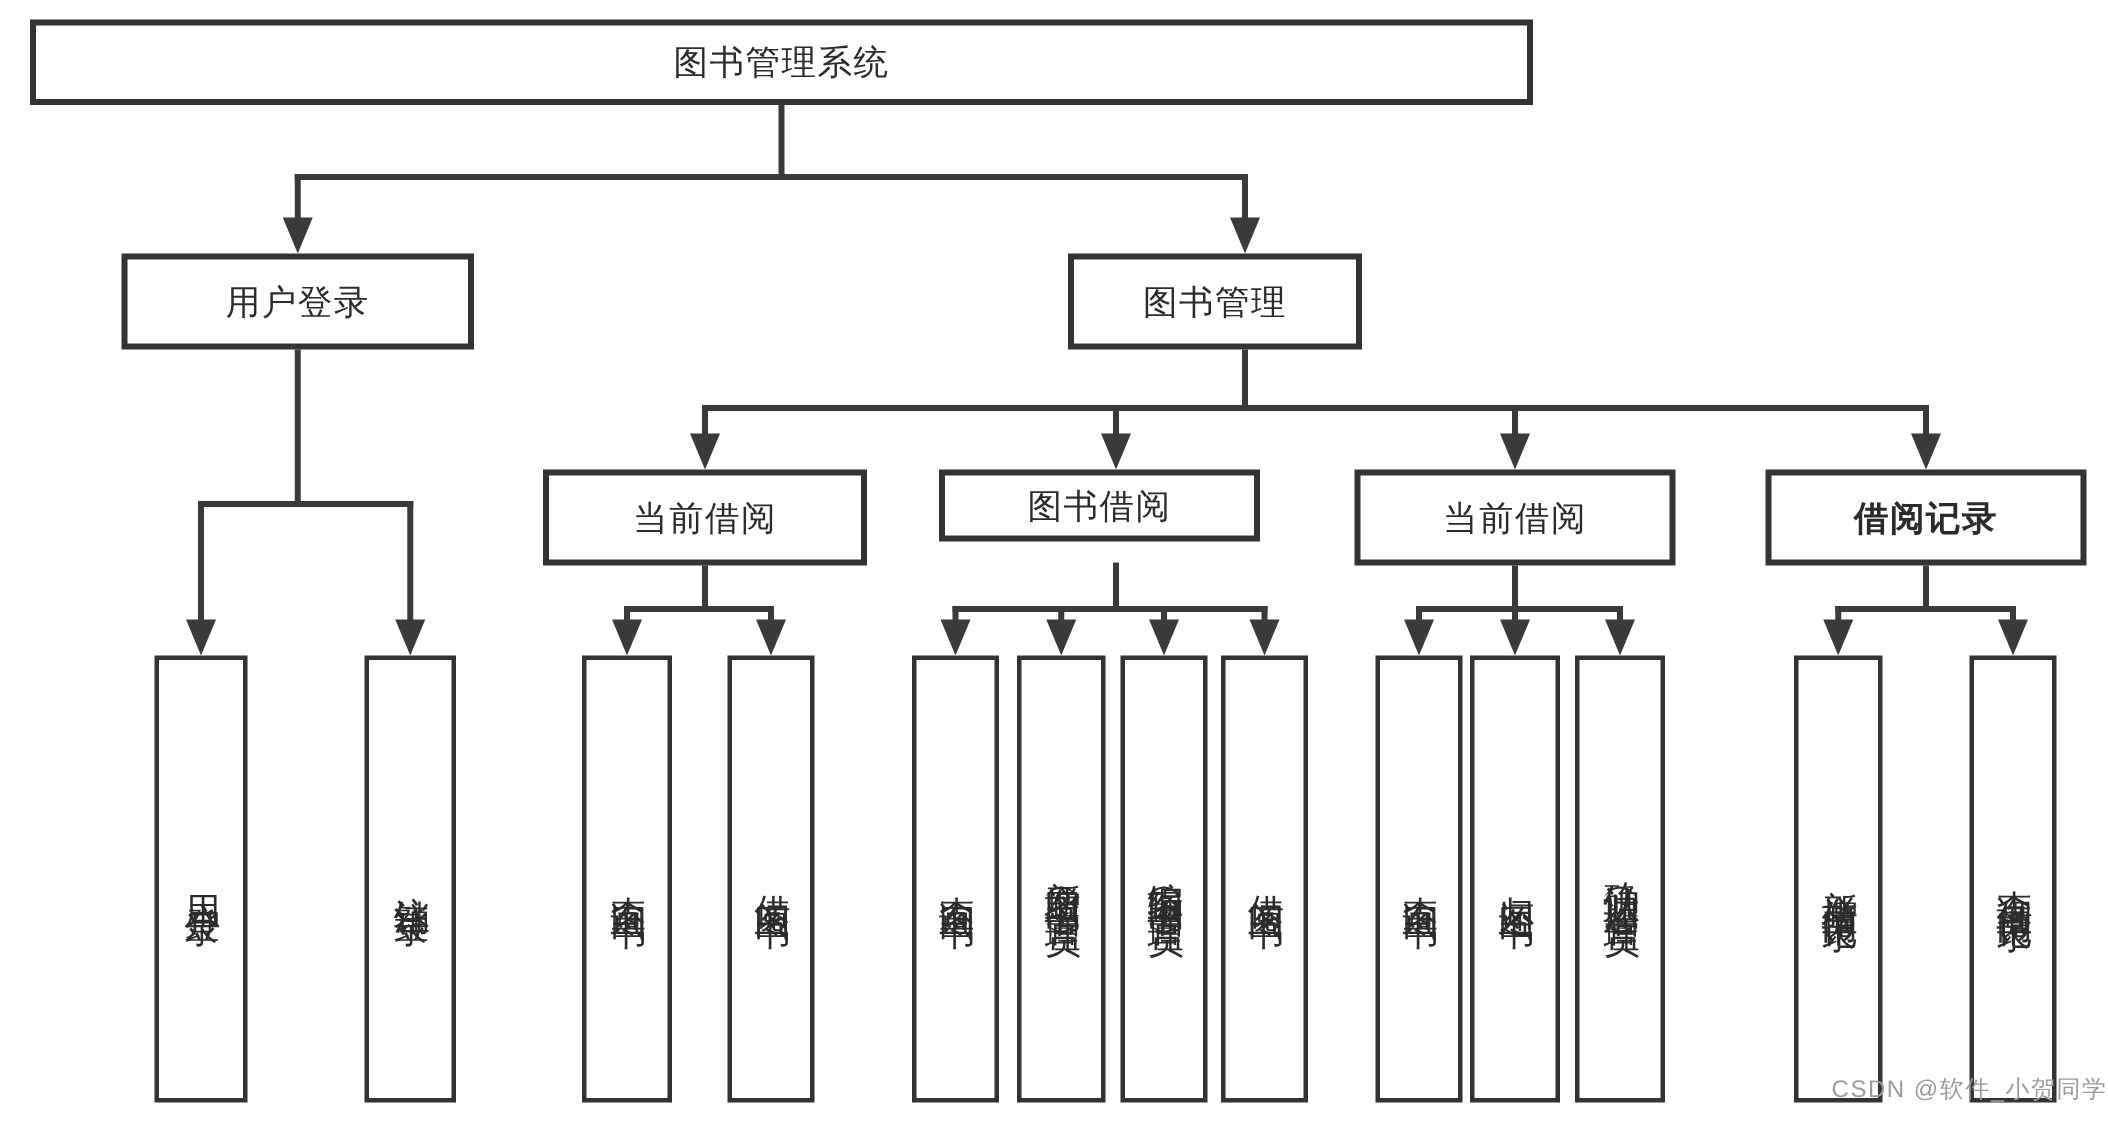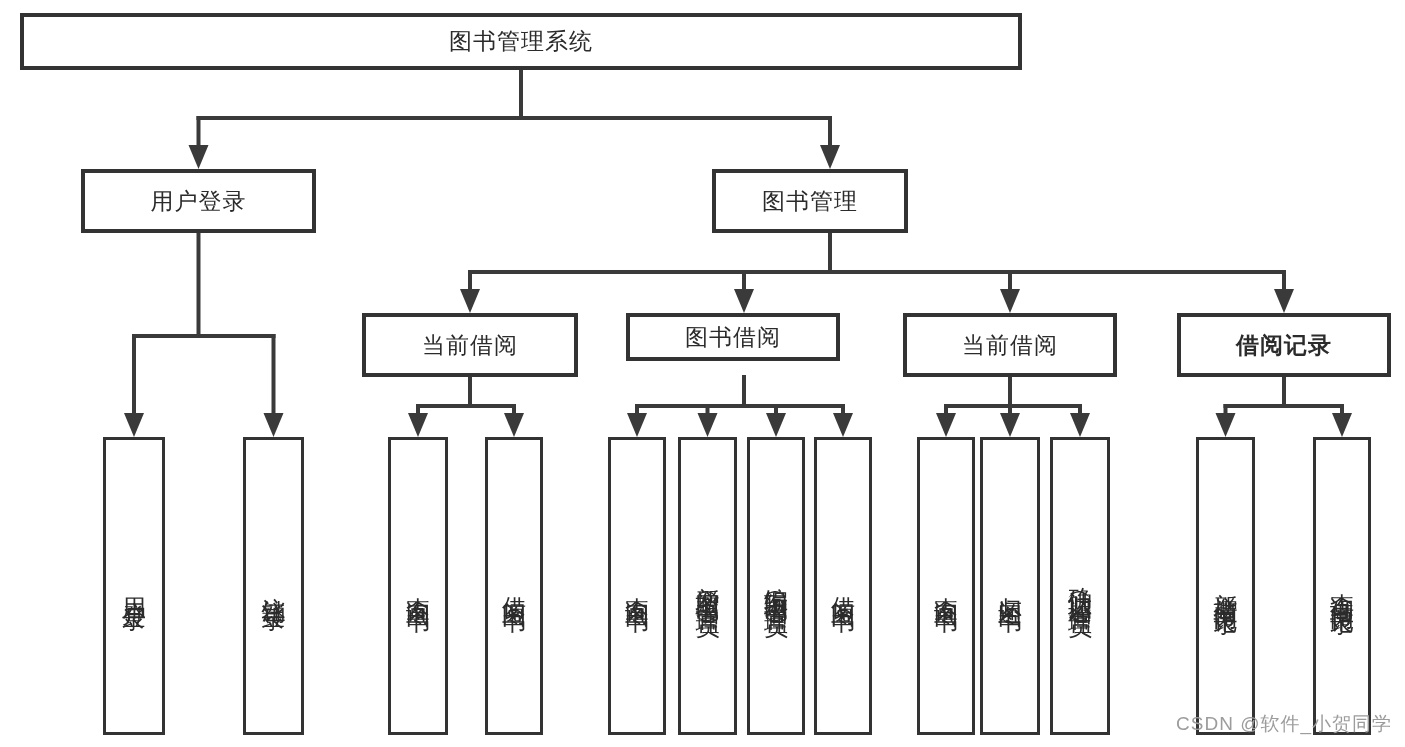--- a/index.html
+++ b/index.html
@@ -43,23 +43,23 @@
   .node.leaf .label {
     writing-mode: vertical-rl;
     text-orientation: mixed;
     font-size: 24px;
     letter-spacing: 4px;
     line-height: 1;
     white-space: nowrap;
   }
   #watermark {
     position: absolute;
-    right: 13px;
+    right: 0;
     bottom: 10px;
-    font-size: 19px;
+    font-size: 16px;
     color: #9c9c9c;
     letter-spacing: 1px;
     z-index: 3;
     white-space: nowrap;
   }
 </style>
 </head>
 <body>
 
 <div id="canvas">

